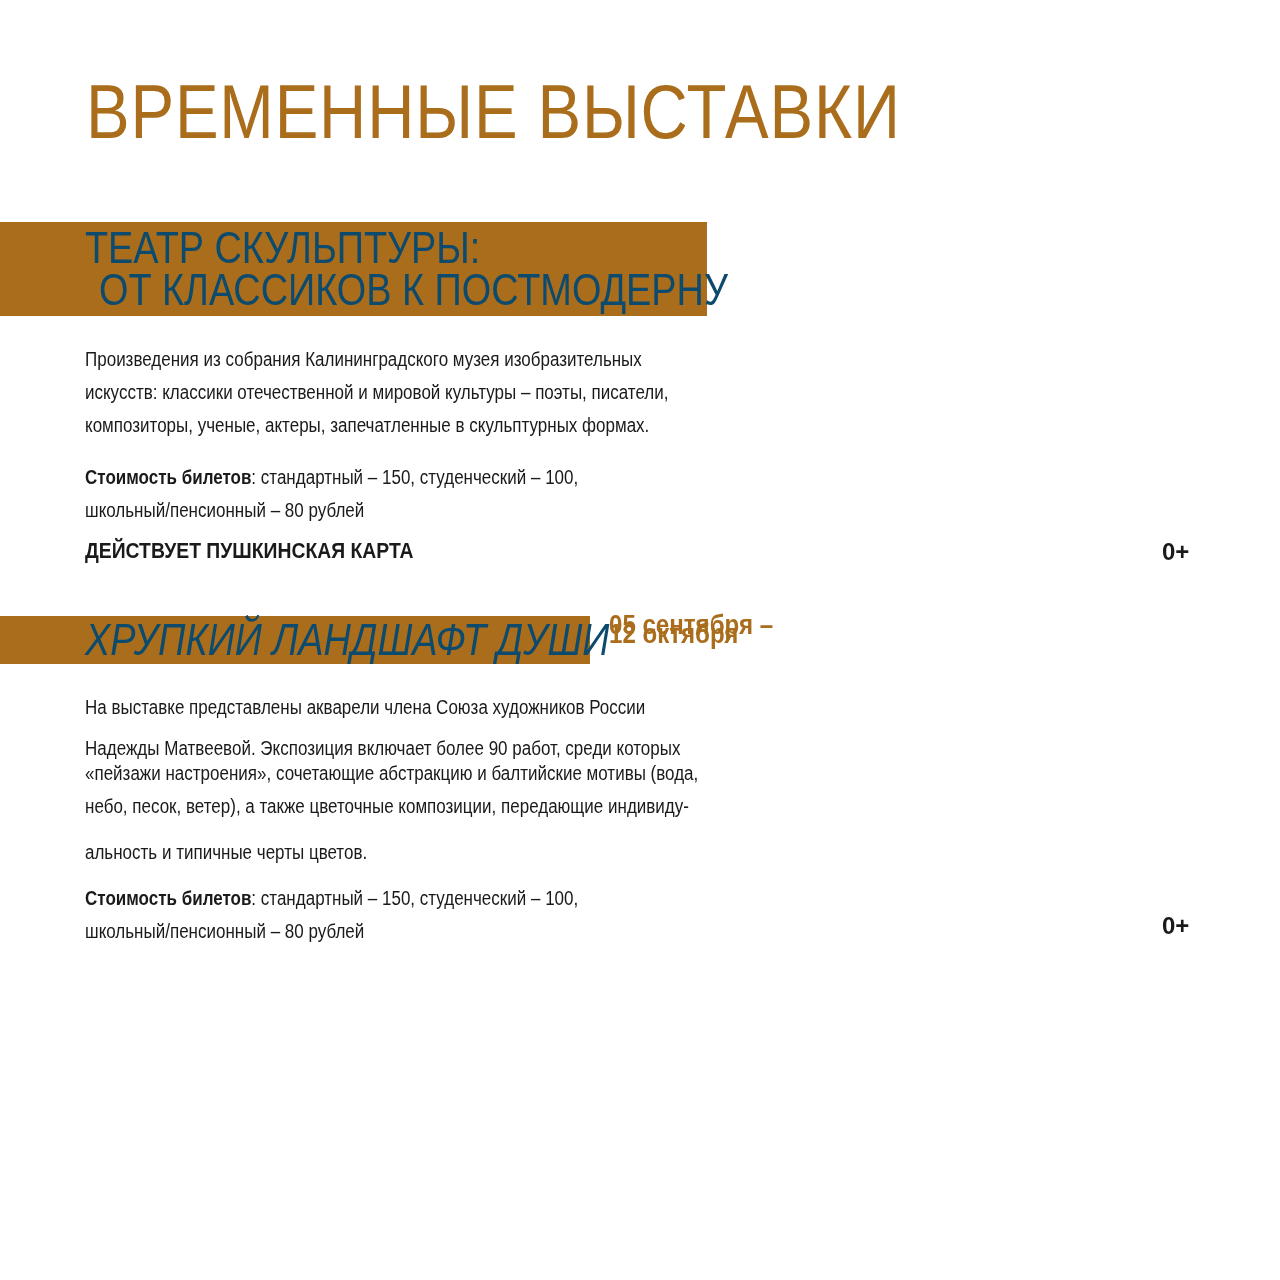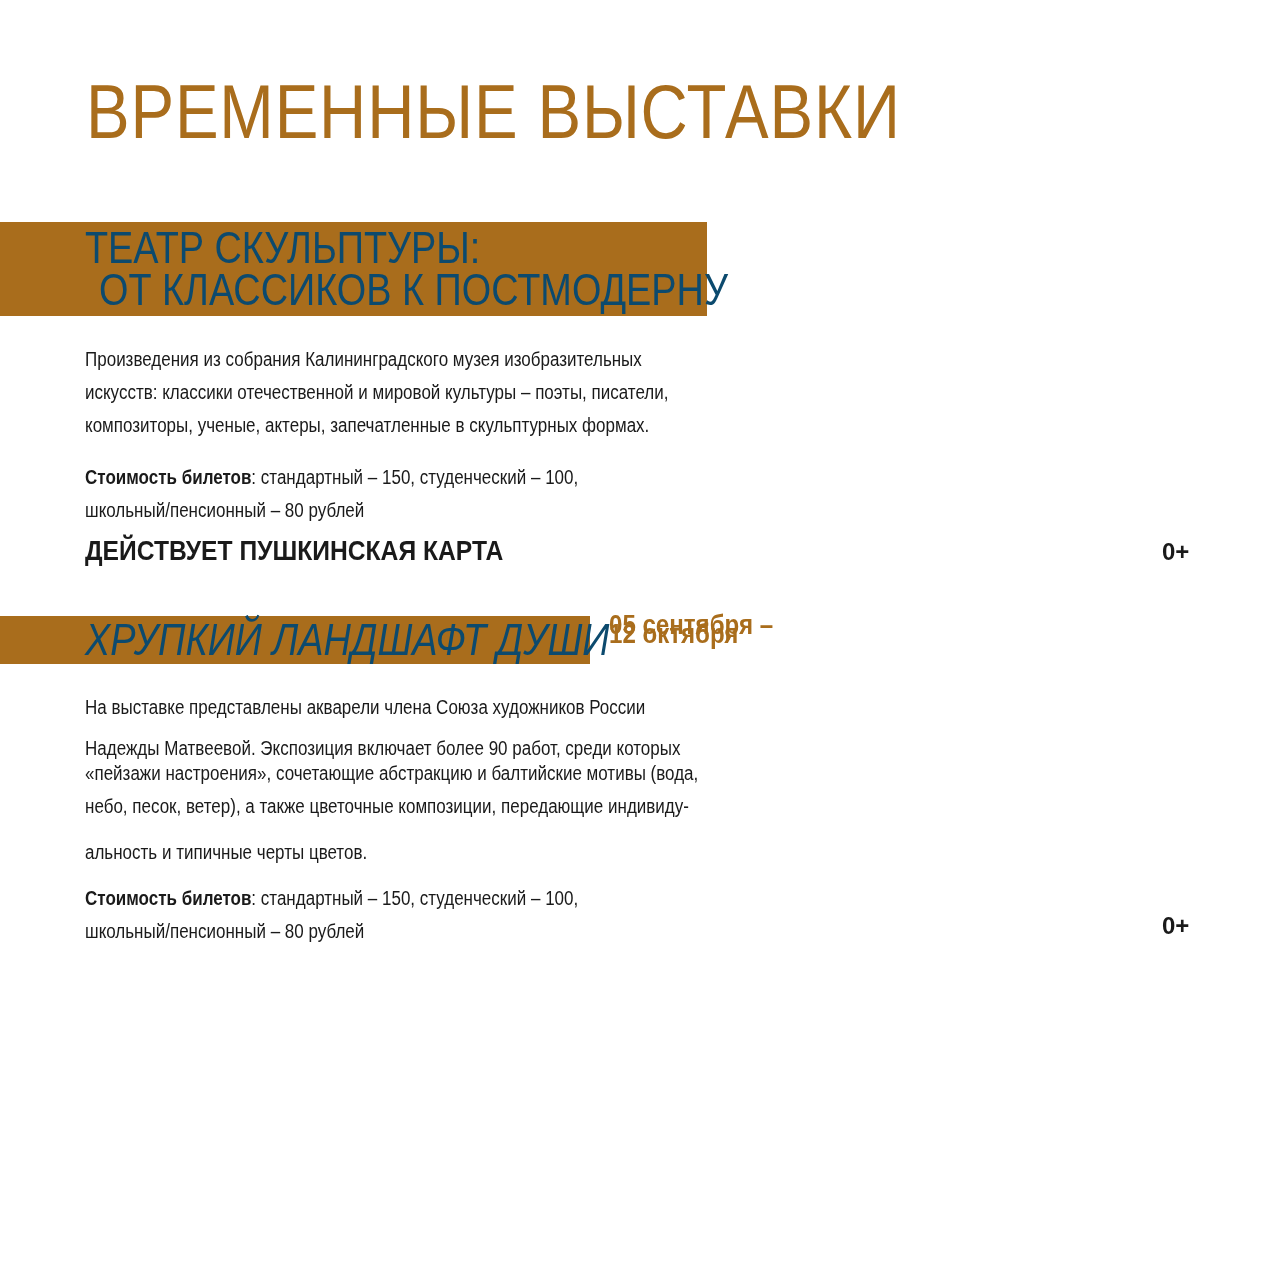--- a/index.html
+++ b/index.html
@@ -22,21 +22,21 @@
   .b1t1 { left: 85px; top: 227px; }
   .b1t2 { left: 99px; top: 269px; }
   .b2t { left: 85px; top: 619px; font-style: italic; }
   .dates { left: 609px; color: #a96d1c; font-size: 28px; line-height: 28px; font-weight: bold; }
   .dates .cond { transform: scaleX(0.86); }
   .d1 { top: 611px; text-align: center; }
   .d2 { top: 620px; text-align: center; }
   .body-line { left: 85px; font-size: 20px; line-height: 33px; }
   .body-line .cond { transform: scaleX(0.85); }
   .price-label { font-weight: bold; }
-  .pushkin { left: 85px; top: 538px; font-size: 28px; line-height: 26px; font-weight: bold; }
+  .pushkin { left: 85px; top: 538px; font-size: 22px; line-height: 26px; font-weight: bold; }
   .pushkin .cond { transform: scaleX(0.88); }
   .age { font-size: 24px; font-weight: bold; line-height: 26px; }
   .age1 { left: 1162px; top: 539px; }
   .age2 { left: 1162px; top: 913px; }
 </style>
 </head>
 <body>
 
 <div class="abs main-title"><span class="cond">ВРЕМЕННЫЕ ВЫСТАВКИ</span></div>
 

